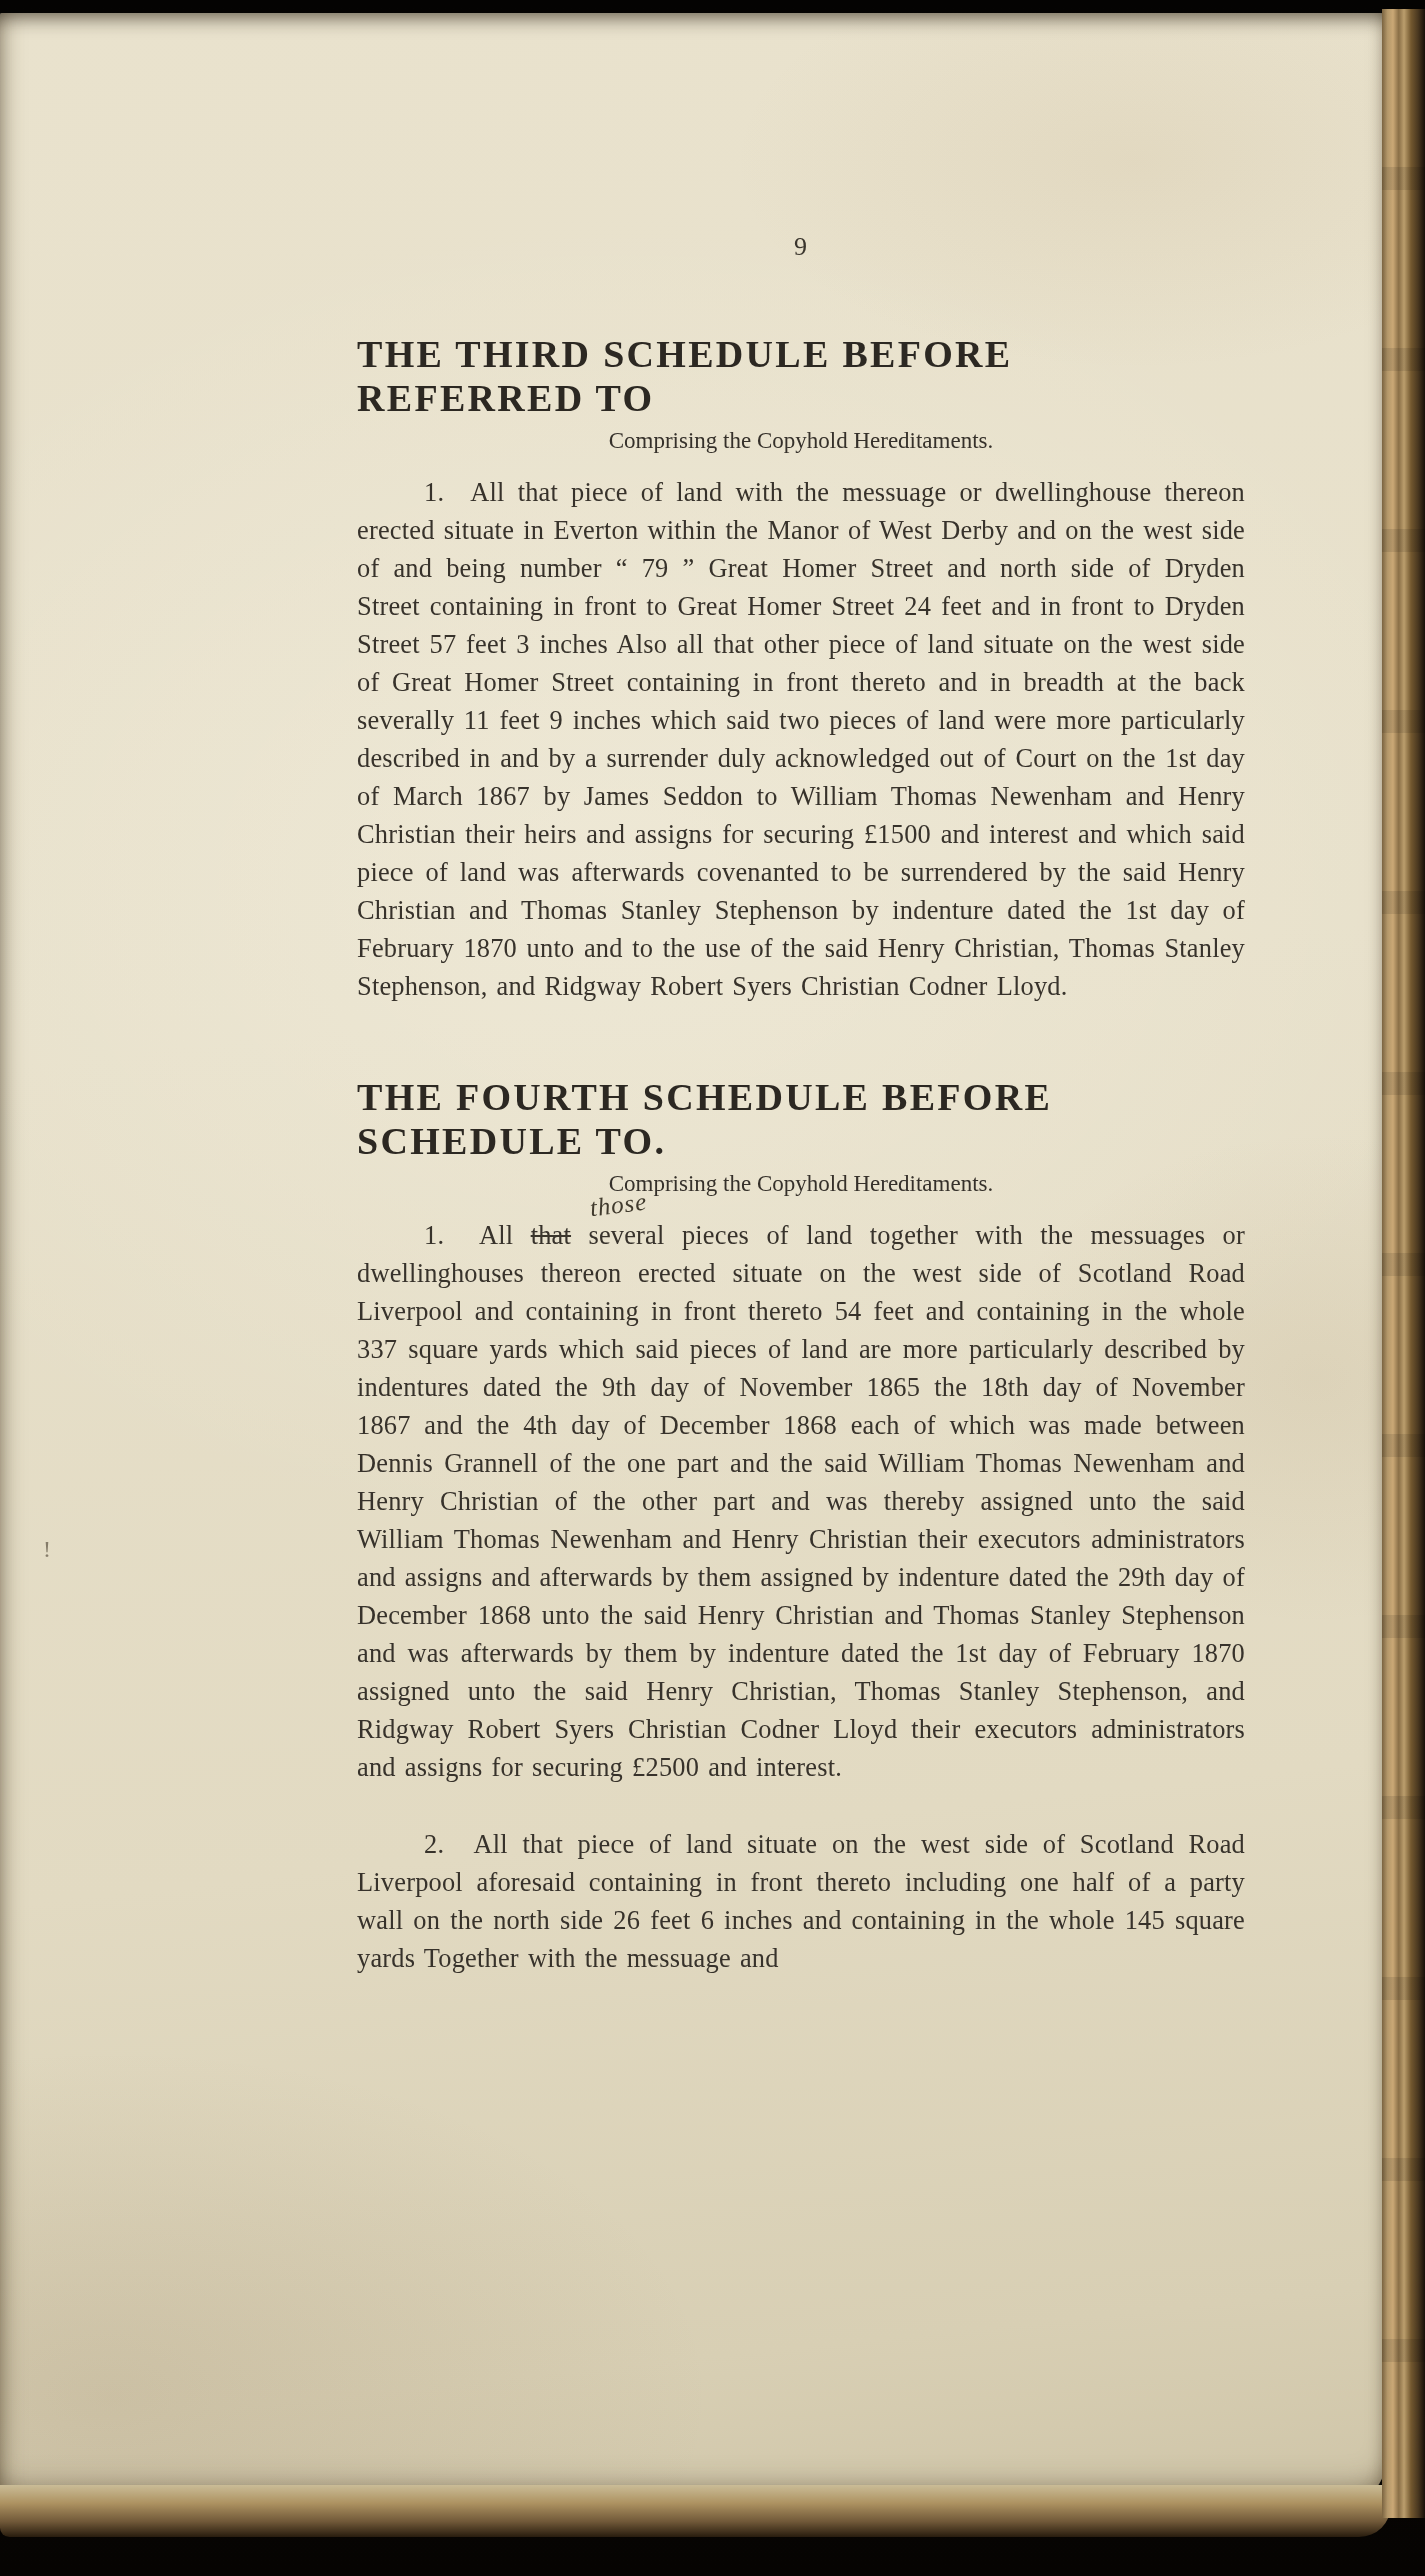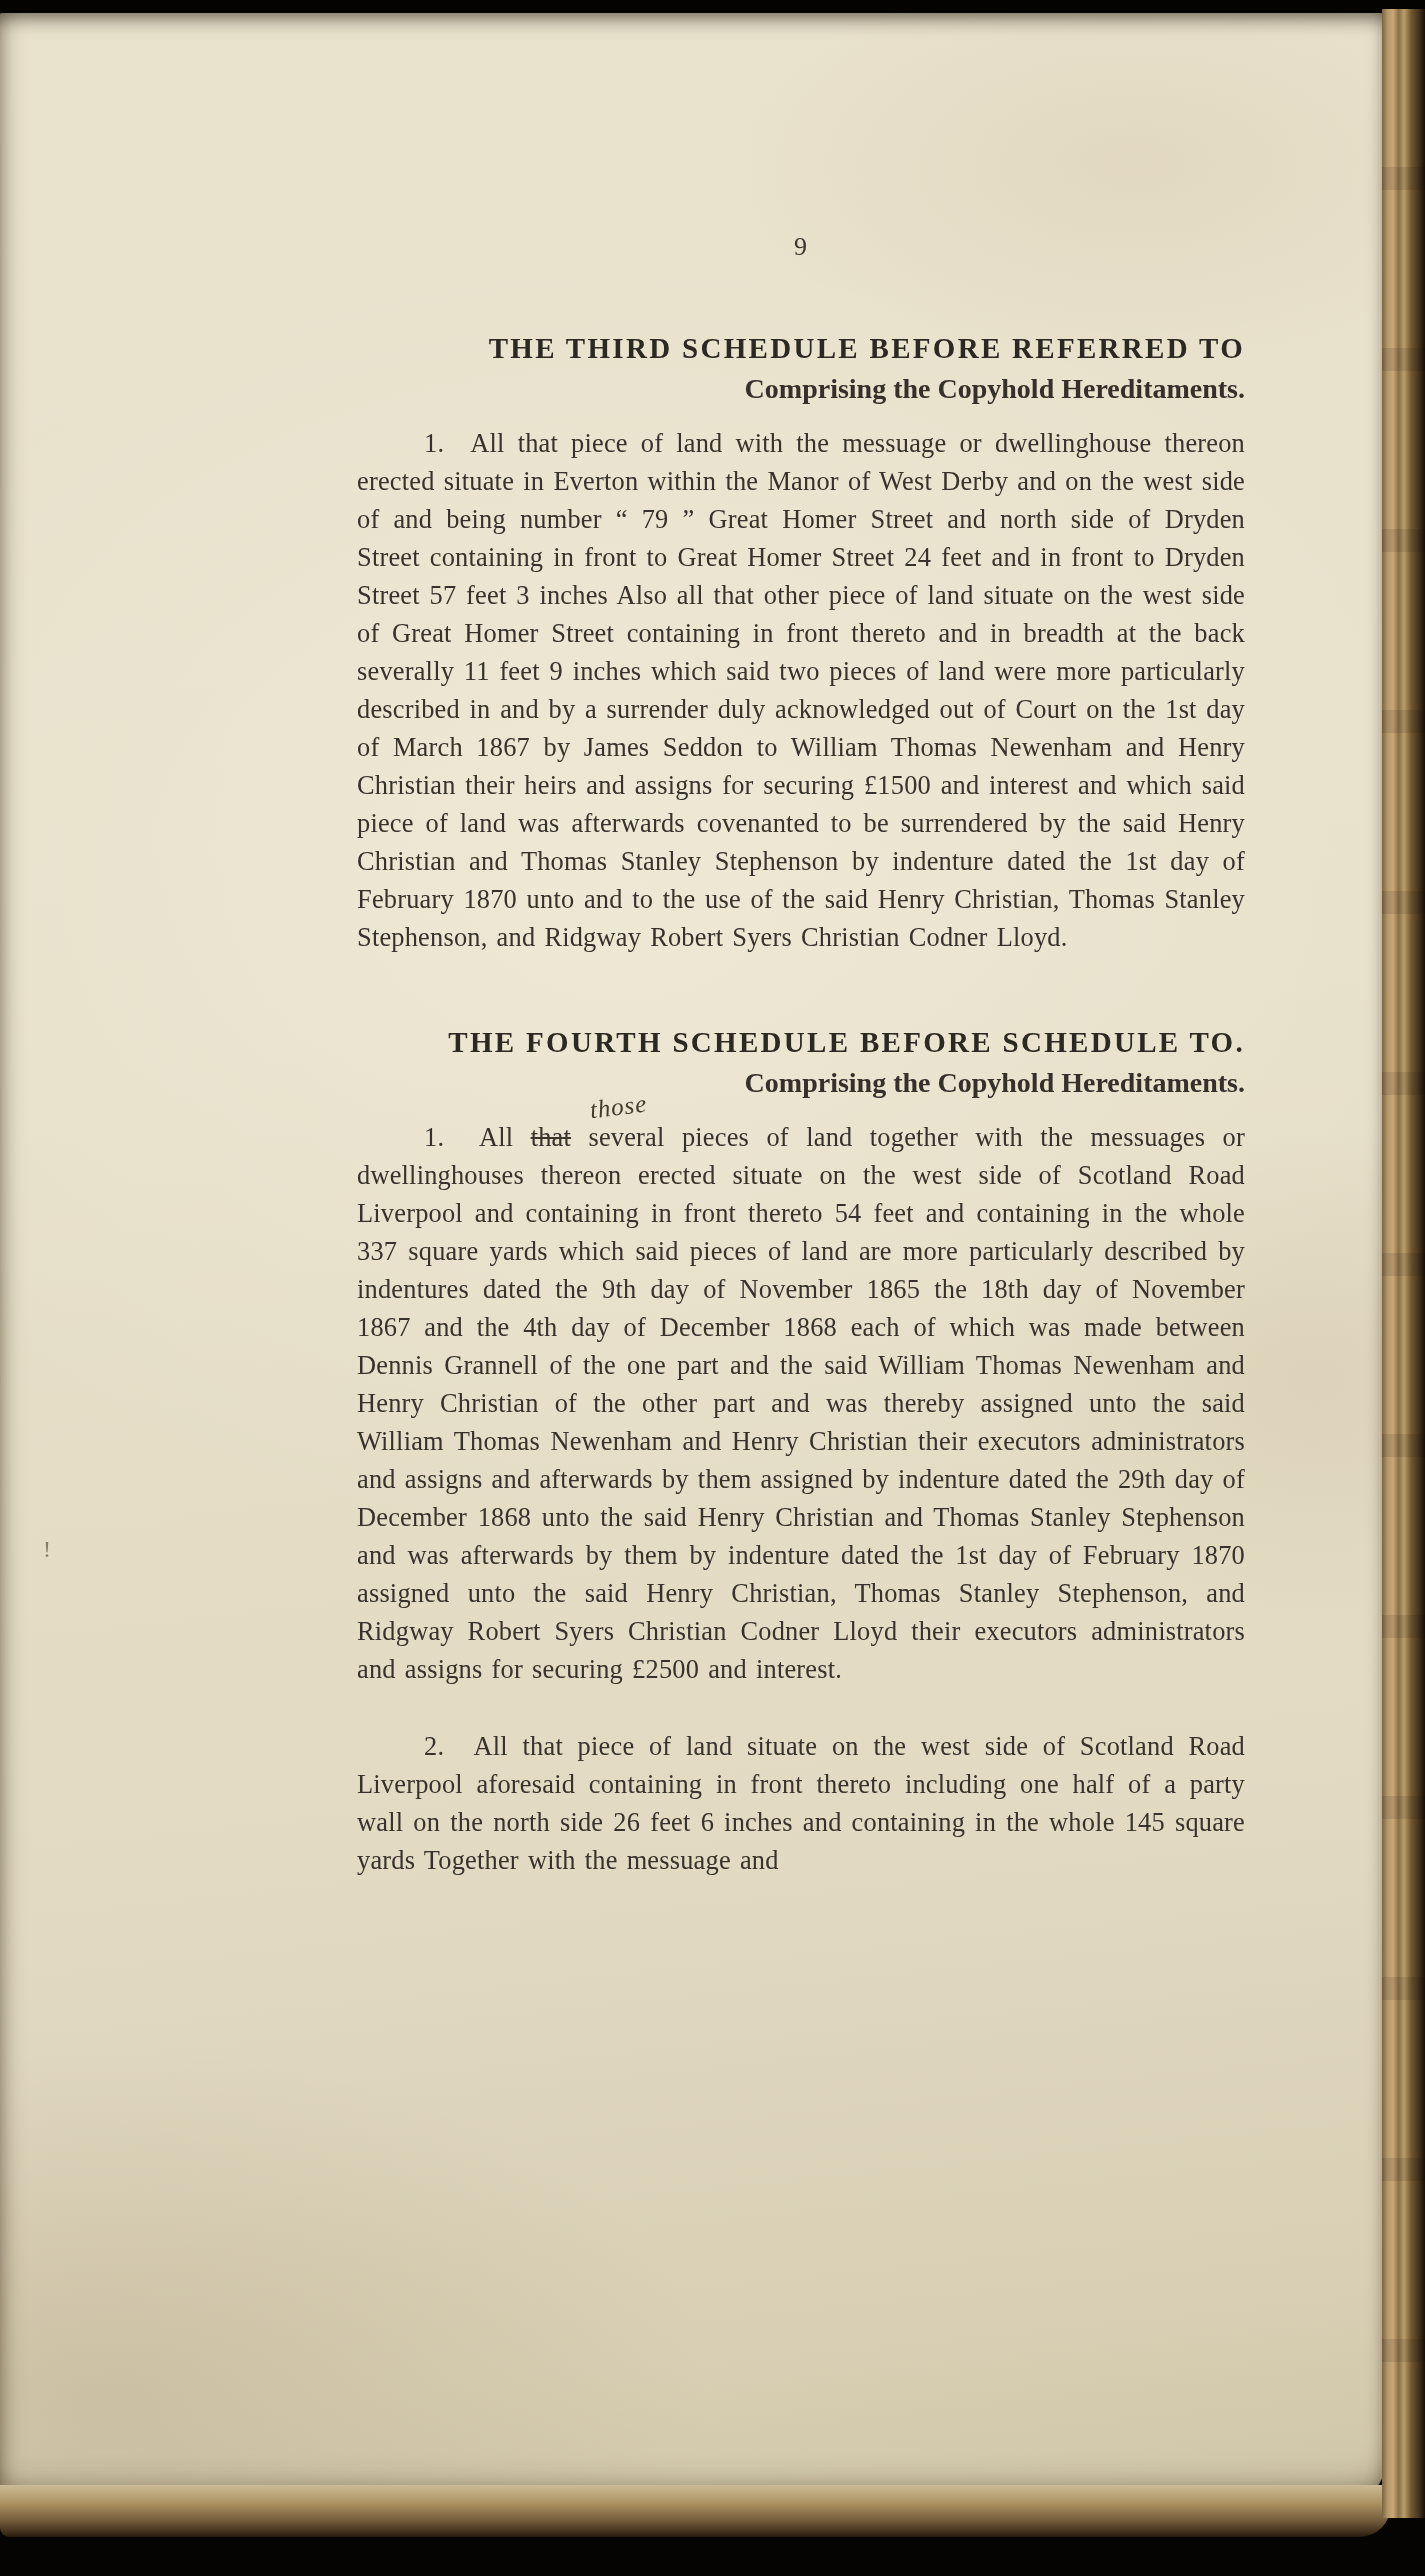--- a/index.html
+++ b/index.html
@@ -60,31 +60,31 @@
   }
   .page-number {
     margin-top: 219px;
     text-align: center;
     font-size: 26px;
     letter-spacing: 0.9px;
     color: #3a352d;
   }
   .sched-heading {
     margin-top: 70px;
-    text-align: right;
-    font-size: 29px;
+    text-align: left;
+    font-size: 38px;
     font-weight: bold;
     letter-spacing: 2.3px;
     color: #2c2822;
   }
   .sched-subheading {
     margin-top: 8.3px;
-    text-align: right;
-    font-size: 28px;
-    font-weight: bold;
+    text-align: center;
+    font-size: 23px;
+    font-weight: normal;
     color: #35302a;
   }
   .body-para {
     margin-top: 18.5px;
     font-size: 26.4px;
     line-height: 38px;
     text-align: justify;
     text-indent: 67px;
     word-spacing: 2.3px;
     letter-spacing: 0.2px;

